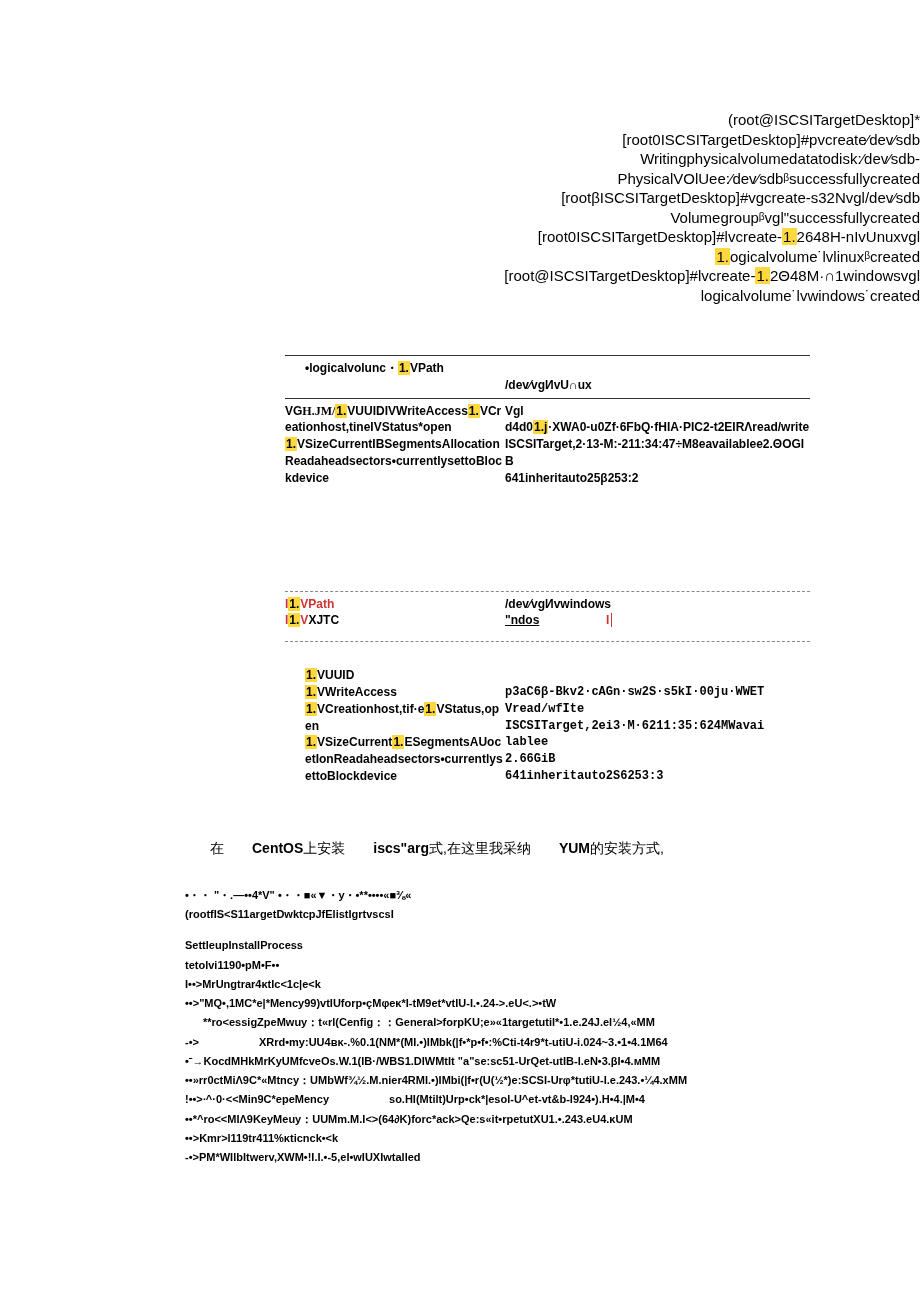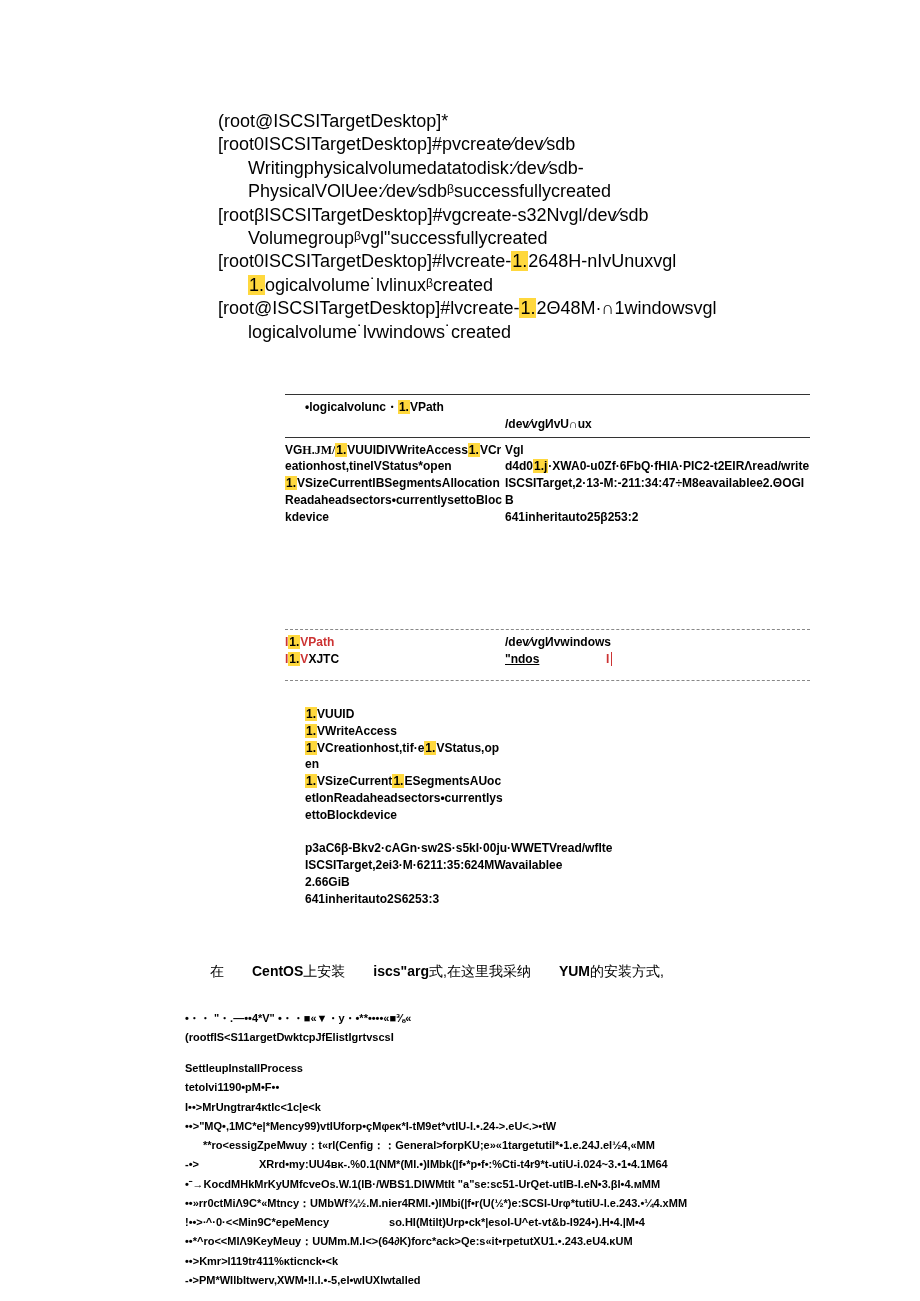--- a/index.html
+++ b/index.html
@@ -8,23 +8,24 @@
       box-sizing: border-box;
     }
     body {
       width: 920px;
       background: #ffffff;
       font-family: Arial, sans-serif;
       padding: 110px 0 80px 0;
     }
     .terminal-block {
       margin-left: 218px;
-      font-size: 18px;
+      font-size: 15px;
       line-height: 1.3;
       font-family: Arial, sans-serif;
+      text-align: right;
     }
     .terminal-line {
       white-space: nowrap;
     }
     .indent {
       padding-left: 30px;
     }
     .cursor {
       display: inline-block;
       border-left: 1px solid #000;
@@ -75,29 +76,29 @@
     .info-block {
       margin-left: 305px;
       margin-right: 150px;
       font-size: 12px;
       font-weight: bold;
       line-height: 1.4;
       margin-top: 25px;
     }
     .info-row {
       display: flex;
-      flex-direction: column;
     }
     .info-left {
       width: 200px;
       word-break: break-all;
     }
     .info-right {
       flex: 1;
       word-break: break-all;
+      font-family: Liberation Mono, monospace;
     }
     .chinese-text {
       margin-left: 210px;
       margin-top: 55px;
       font-size: 14px;
     }
     .chinese-text b {
       font-weight: bold;
       margin-left: 28px;
     }

